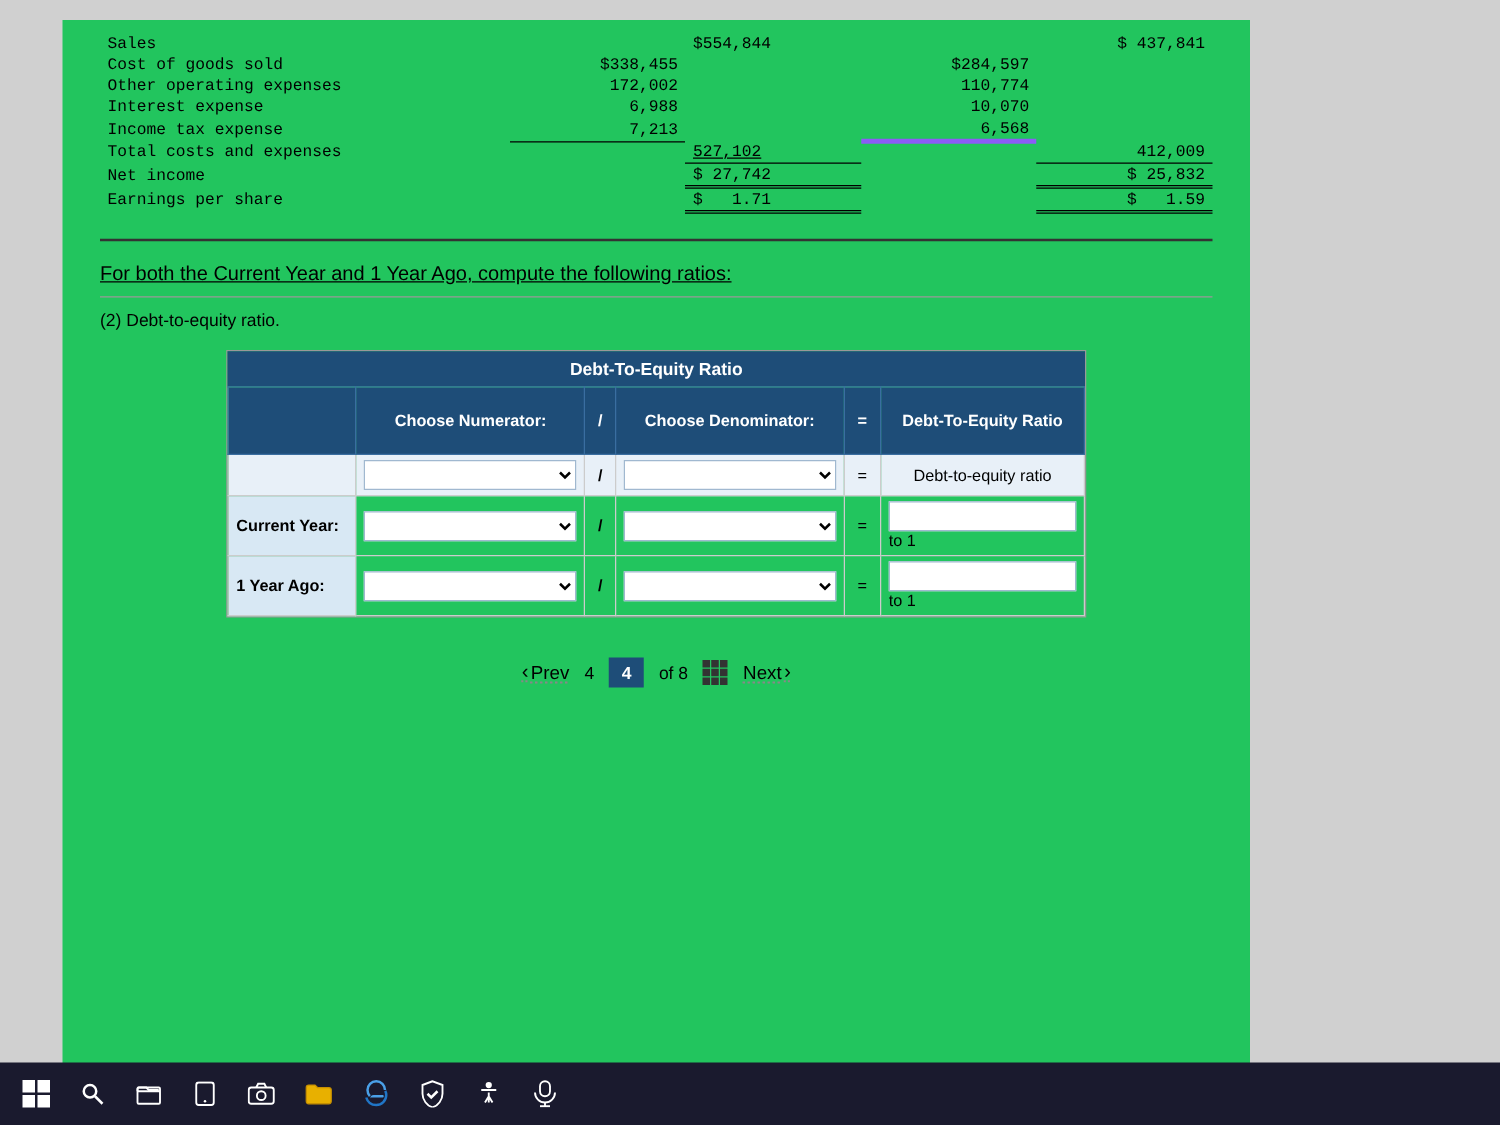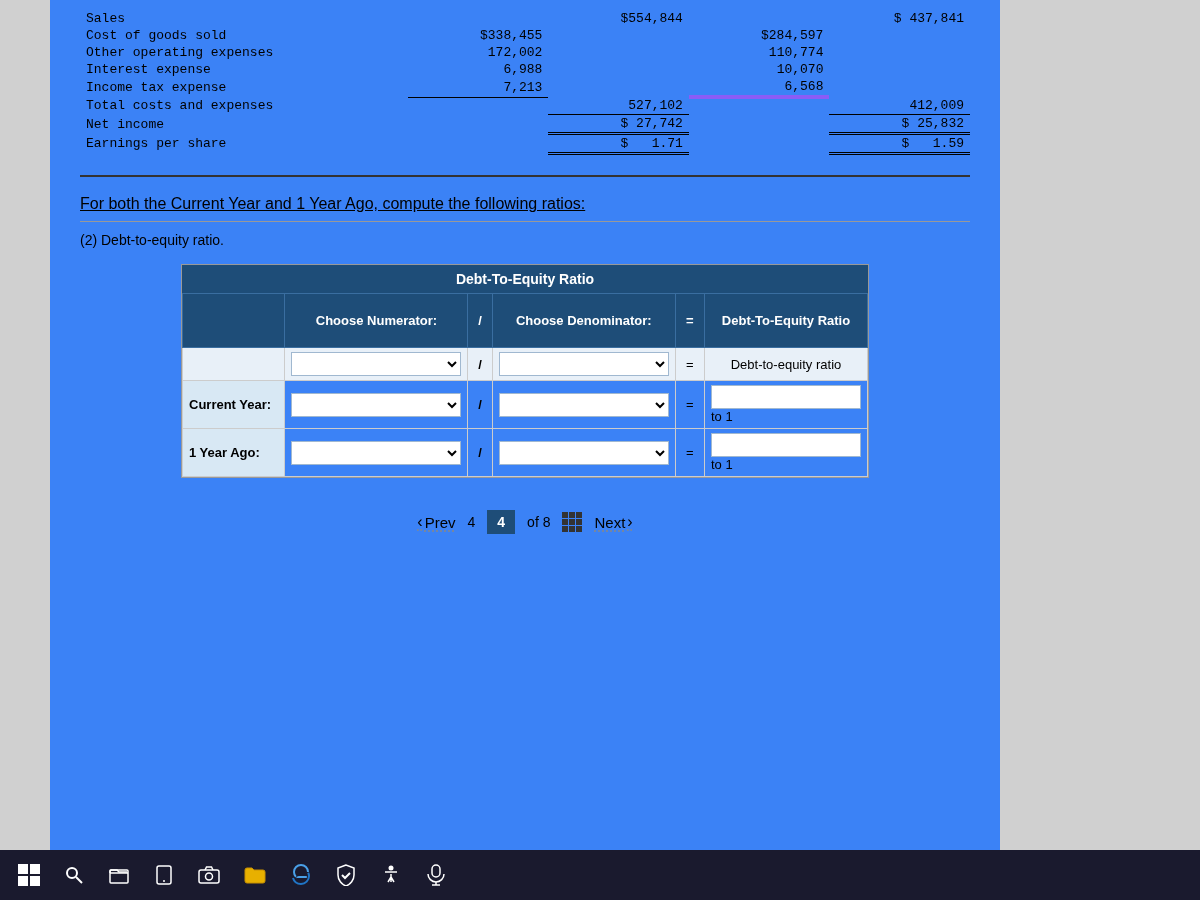--- a/index.html
+++ b/index.html
@@ -6,22 +6,22 @@
     body {
       width: 1200px;
       height: 900px;
       background: #d0d0d0;
       font-family: 'Courier New', monospace;
       overflow: hidden;
       position: relative;
     }
 
     .main-content {
-      background: #3b82f6;
-      margin: 0 auto;
+      background: #22c55e;
+      margin: 16px auto;
       width: 950px;
       min-height: 860px;
       padding: 10px 30px 20px 30px;
       position: absolute;
       top: 0;
       left: 50px;
     }
 
     
     .financial-table {
@@ -30,21 +30,21 @@
       font-family: 'Courier New', monospace;
       font-size: 13px;
       margin-bottom: 20px;
     }
     .financial-table td {
       padding: 1px 6px;
       white-space: nowrap;
     }
     .financial-table .label-col { width: 280px; }
     .financial-table .num-col { text-align: right; width: 120px; }
-    .financial-table .num-col2 { text-align: right; width: 120px; }
+    .financial-table .num-col2 { text-align: left; width: 120px; }
     .financial-table .num-col3 { text-align: right; width: 120px; }
     .financial-table .num-col4 { text-align: right; width: 120px; }
 
     .for-both-text {
       font-family: Arial, sans-serif;
       font-size: 16px;
       margin: 18px 0 8px 0;
       color: #000;
       text-decoration: underline;
     }
@@ -298,21 +298,21 @@
       <tr>
         <td class="label-col">Income tax expense</td>
         <td class="num-col" style="border-bottom:1px solid #000;">7,213</td>
         <td class="num-col2"></td>
         <td class="num-col3" style="border-bottom:4px solid #8b5cf6;">6,568</td>
         <td class="num-col4"></td>
       </tr>
       <tr>
         <td class="label-col">Total costs and expenses</td>
         <td class="num-col"></td>
-        <td class="num-col2" style="border-bottom:1px solid #000;">527,102</td>
+        <td class="num-col2" style="border-bottom:1px solid #000;text-decoration:underline;">527,102</td>
         <td class="num-col3"></td>
         <td class="num-col4" style="border-bottom:1px solid #000;">412,009</td>
       </tr>
       <tr>
         <td class="label-col">Net income</td>
         <td class="num-col"></td>
         <td class="num-col2" style="border-bottom:3px double #000;">$ 27,742</td>
         <td class="num-col3"></td>
         <td class="num-col4" style="border-bottom:3px double #000;">$ 25,832</td>
       </tr>

